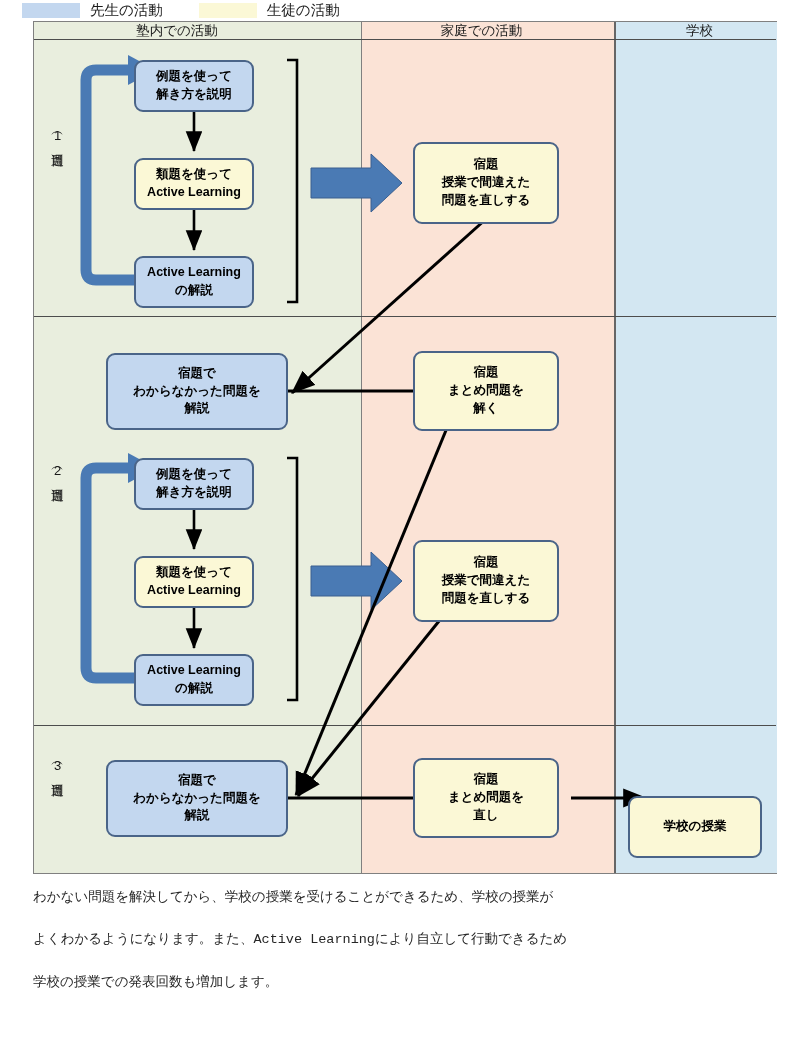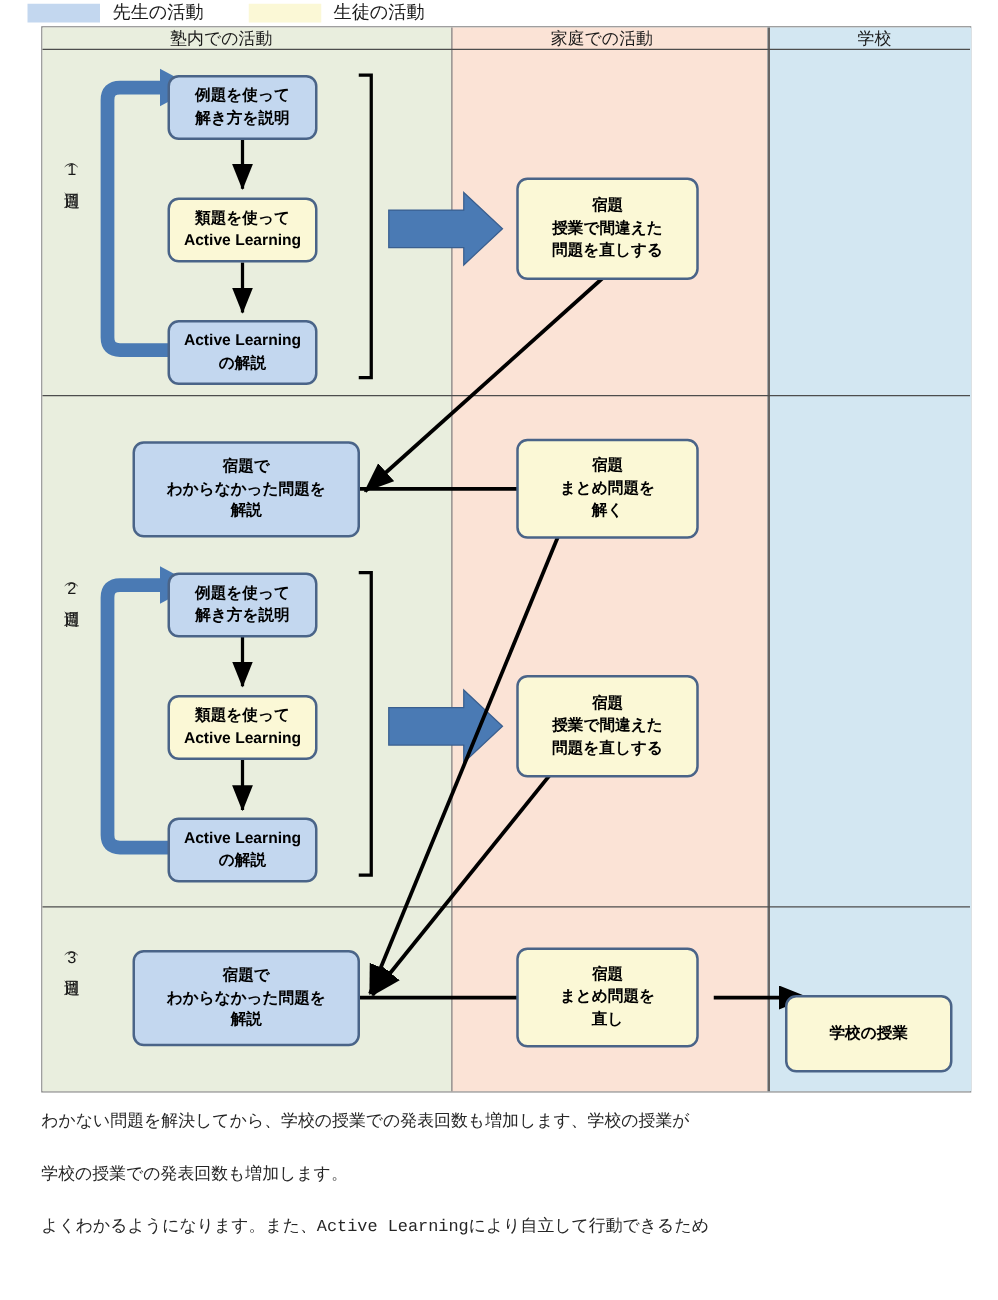--- a/index.html
+++ b/index.html
@@ -320,16 +320,16 @@
     <span class="ln">直し</span>
   </div>
 
   <div class="box yellow" style="left:594px; top:746px; width:134px; height:62px;margin-top:28px;">
     <span class="ln">学校の授業</span>
   </div>
 
 </div>
 
 <div id="notes">
-  <p>わかない問題を解決してから、学校の授業での発表回数も増加します、学校の授業が</p>
+  <p>わかない問題を解決してから、学校の授業を受けることができるため、学校の授業が</p>
+  <p><span>よくわかるようになります。また、</span><span class="mono-inline">Active Learning</span><span>により自立して行動できるため</span></p>
   <p>学校の授業での発表回数も増加します。</p>
-  <p><span>よくわかるようになります。また、</span><span class="mono-inline">Active Learning</span><span>により自立して行動できるため</span></p>
 </div>
 
 </body></html>

